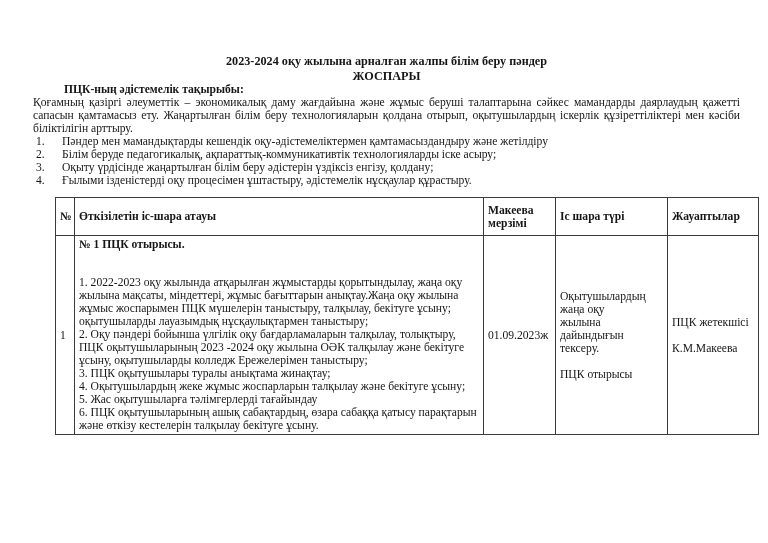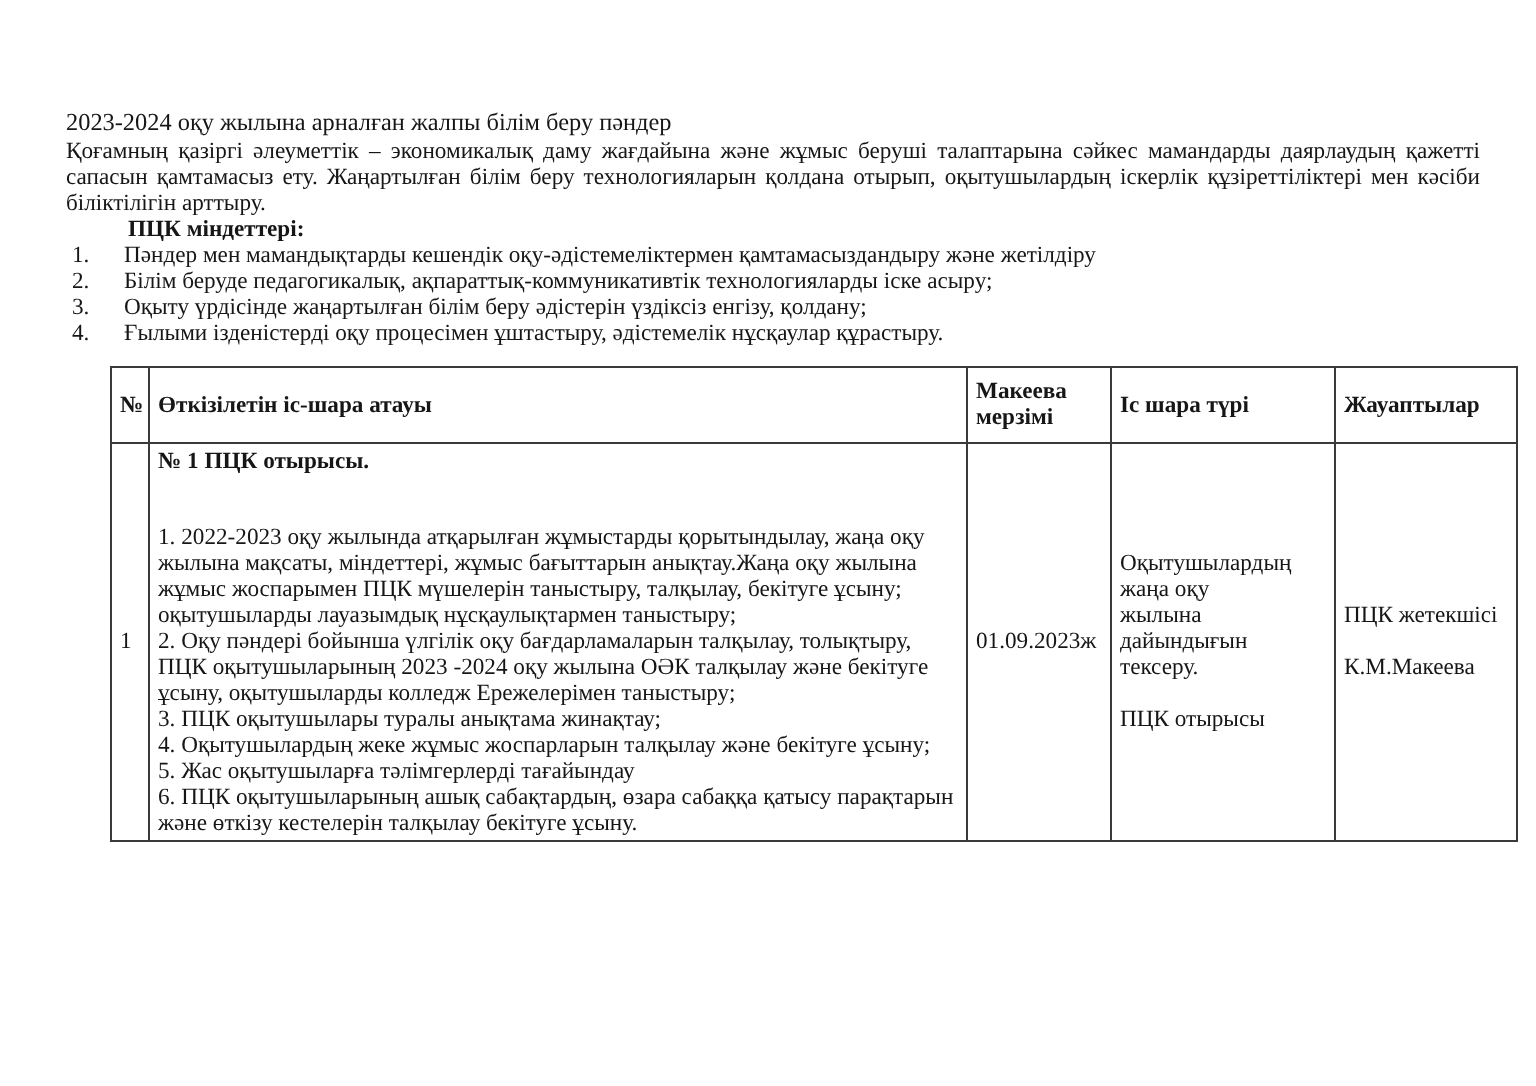--- a/index.html
+++ b/index.html
@@ -3,21 +3,21 @@
 <meta charset="utf-8">
 <style>
   html,body{margin:0;padding:0;}
   body{
     width:768px;height:543px;background:#ffffff;overflow:hidden;
     font-family:"Liberation Serif","DejaVu Serif",serif;
     color:#161616;
   }
   .page{position:relative;width:768px;height:543px;background:#fff;}
   .content{position:absolute;left:33px;top:54px;width:707px;font-size:11.6px;line-height:13px;}
-  .doc-title{font-weight:normal;font-size:12.2px;line-height:14.5px;}
+  .doc-title{text-align:center;font-weight:bold;font-size:12.2px;line-height:14.5px;}
   .h-indent{text-indent:31px;}
   .bold{font-weight:bold;}
   p{margin:0;}
   .just{text-align:justify;}
   .mt5{margin-top:5px;}
   .objectives-list{margin:0;}
   .li{display:flex;}
   .li-num{width:29px;padding-left:3px;box-sizing:border-box;flex:0 0 29px;}
   .li-text{flex:1;}
   table.plan{
@@ -47,26 +47,27 @@
   td.cell-resp{padding-left:8px;}
 </style>
 </head>
 <body>
 
 <div class="page">
   <div class="content">
 
     <div class="doc-title">
       <div>2023-2024 оқу жылына арналған жалпы білім беру пәндер</div>
+      <div>ЖОСПАРЫ</div>
     </div>
 
+    <p class="h-indent bold">ПЦК-ның әдістемелік тақырыбы:</p>
     <p class="just">Қоғамның қазіргі әлеуметтік – экономикалық даму жағдайына және жұмыс беруші талаптарына сәйкес мамандарды даярлаудың қажетті сапасын қамтамасыз ету. Жаңартылған білім беру технологияларын қолдана отырып, оқытушылардың іскерлік құзіреттіліктері мен кәсіби біліктілігін арттыру.</p>
 
 
-    <p class="h-indent bold">ПЦК міндеттері:</p>
 
     <div class="objectives-list">
       <div class="li">
         <span class="li-num">1.</span>
         <span class="li-text">Пәндер мен мамандықтарды кешендік оқу-әдістемеліктермен  қамтамасыздандыру және жетілдіру</span>
       </div>
       <div class="li">
         <span class="li-num">2.</span>
         <span class="li-text">Білім беруде педагогикалық, ақпараттық-коммуникативтік технологияларды іске асыру;</span>
       </div>

